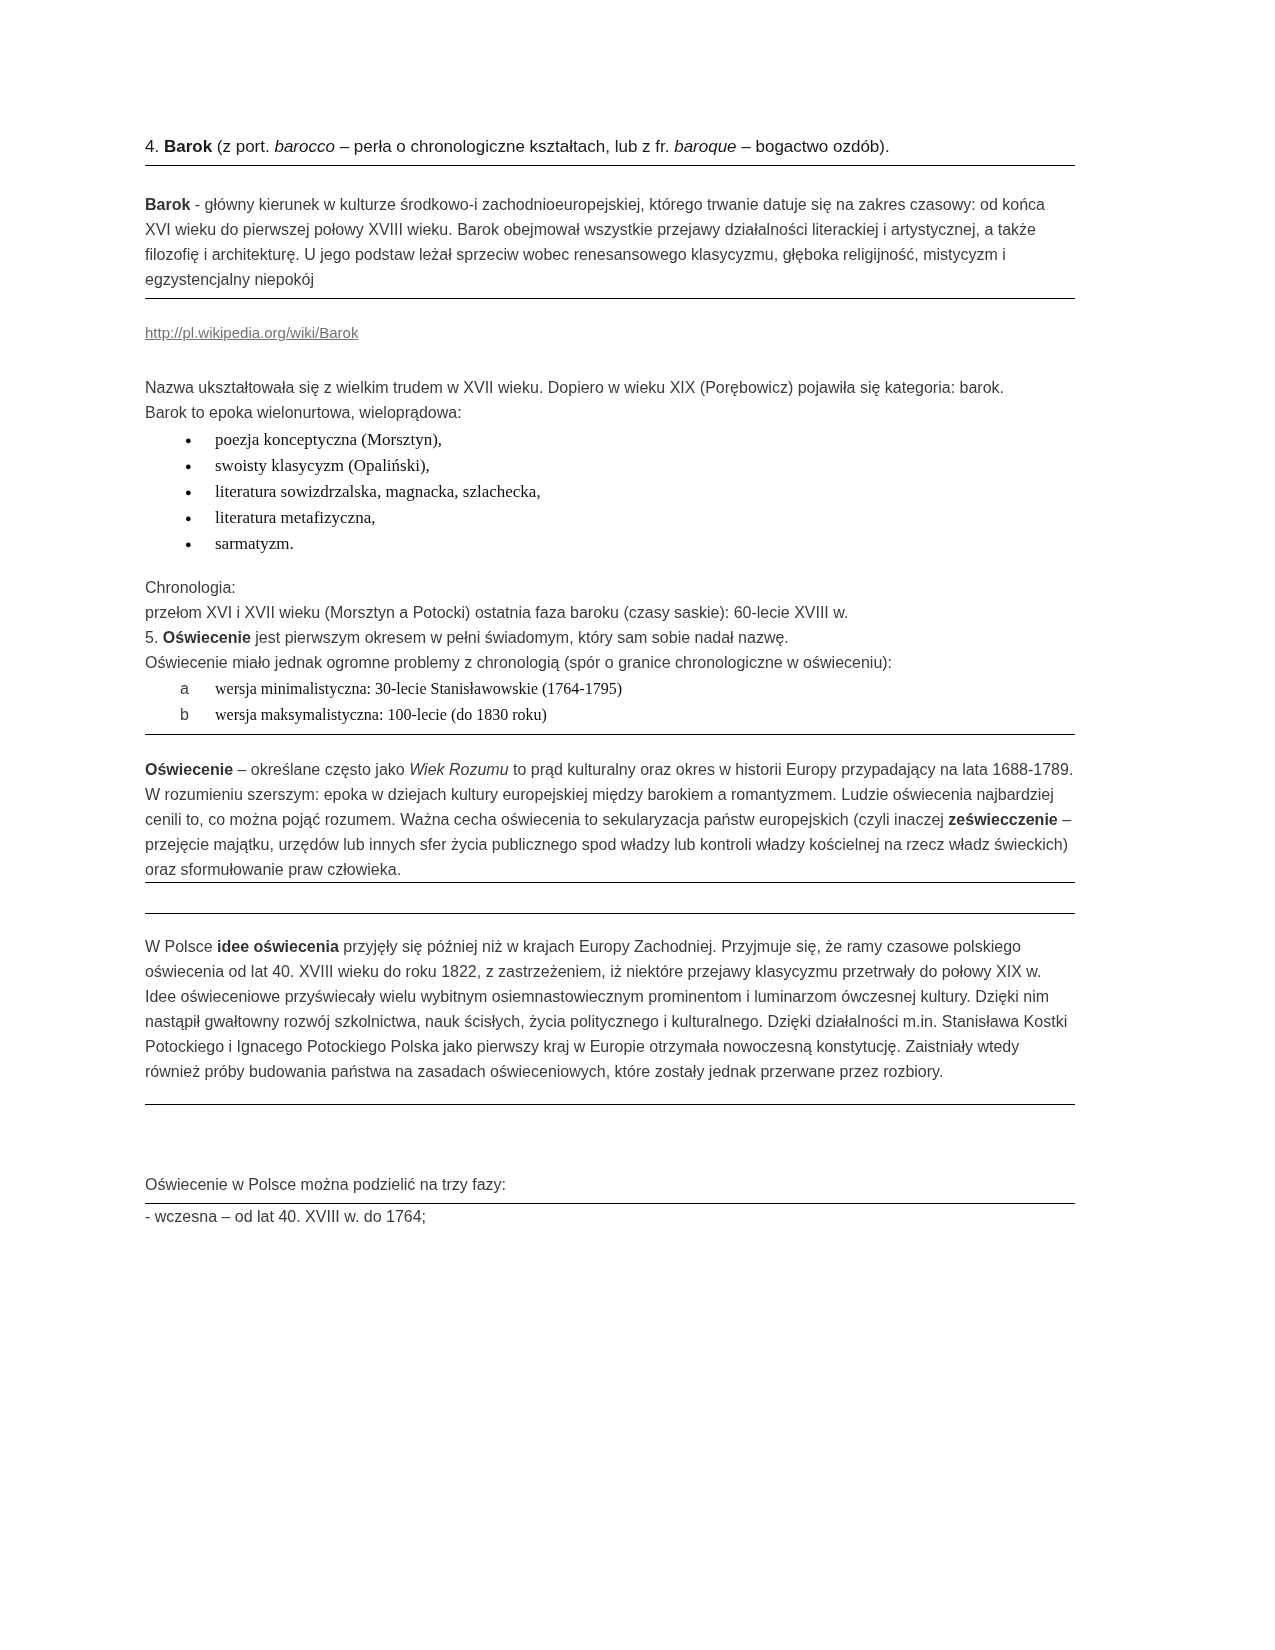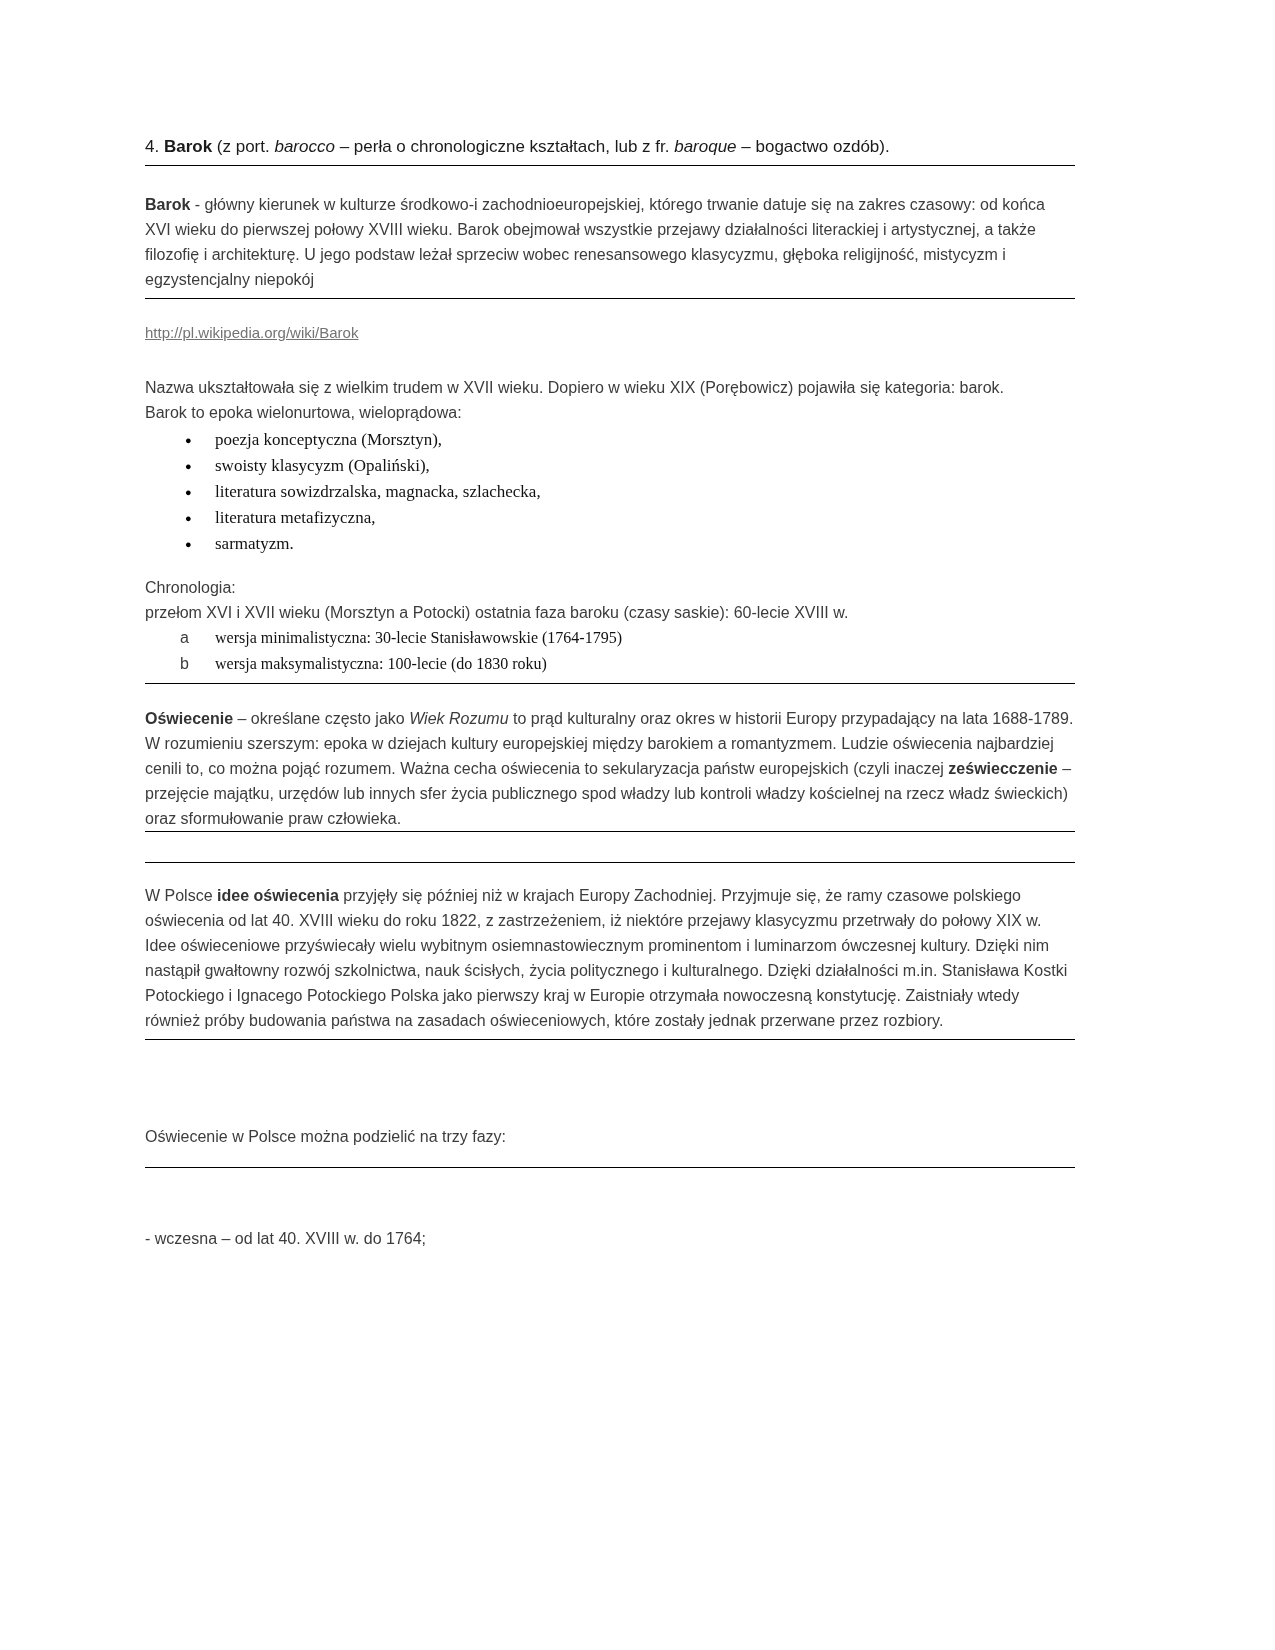--- a/index.html
+++ b/index.html
@@ -84,23 +84,23 @@
   .ab-text {
     font-family: "Liberation Serif", serif;
     font-size: 16px;
     color: #111;
   }
 
   .def-oswiecenie { margin-bottom: 28px; }
 
   .standalone-rule { margin: 30px 0 20px 0; }
 
-  .polska-p { padding-bottom: 6px; margin-bottom: 84px; }
+  .polska-p { padding-bottom: 20px; margin-bottom: 67px; }
 
-  .fazy-head { padding-bottom: 18px; margin-bottom: 58px; }
+  .fazy-head { padding-bottom: 6px; }
 </style>
 </head>
 <body>
 
 <div class="page">
 
   <h2 class="h4 u-block"><span>4. </span><b>Barok</b><span> (z port. </span><i>barocco</i><span> – perła o chronologiczne kształtach, lub z fr. </span><i>baroque</i><span> – bogactwo ozdób).</span></h2>
 
   <p class="body-p u-block def-barok"><b>Barok</b><span> - główny kierunek w kulturze środkowo-i zachodnioeuropejskiej, którego trwanie datuje się na zakres czasowy: od końca XVI wieku do pierwszej połowy XVIII wieku. Barok obejmował wszystkie przejawy działalności literackiej i artystycznej, a także filozofię i architekturę. U jego podstaw leżał sprzeciw wobec renesansowego klasycyzmu, głęboka religijność, mistycyzm i egzystencjalny niepokój</span></p>
 
@@ -126,20 +126,21 @@
         <span>literatura metafizyczna,</span>
       </li>
     <li>
         <span class="bullet-glyph">●</span>
         <span>sarmatyzm.</span>
       </li>
   </ul>
 
   <p class="body-p chrono-p"><span>Chronologia:</span><br><span>przełom XVI i XVII wieku (Morsztyn a Potocki) ostatnia faza baroku (czasy saskie): 60-lecie XVIII w.</span></p>
 
+  <p class="body-p sec5-head"><span>5. </span><b>Oświecenie</b><span> jest pierwszym okresem w pełni świadomym, który sam sobie nadał nazwę.</span><br><span>Oświecenie miało jednak ogromne problemy z chronologią (spór o granice chronologiczne w oświeceniu):</span></p>
 
   <ol class="ab-list u-block">
     <li class="ab-item">
         <span class="ab-marker">a</span>
         <span class="ab-text">wersja minimalistyczna: 30-lecie Stanisławowskie (1764-1795)</span>
       </li>
     <li class="ab-item">
         <span class="ab-marker">b</span>
         <span class="ab-text">wersja maksymalistyczna: 100-lecie (do 1830 roku)</span>
       </li>

